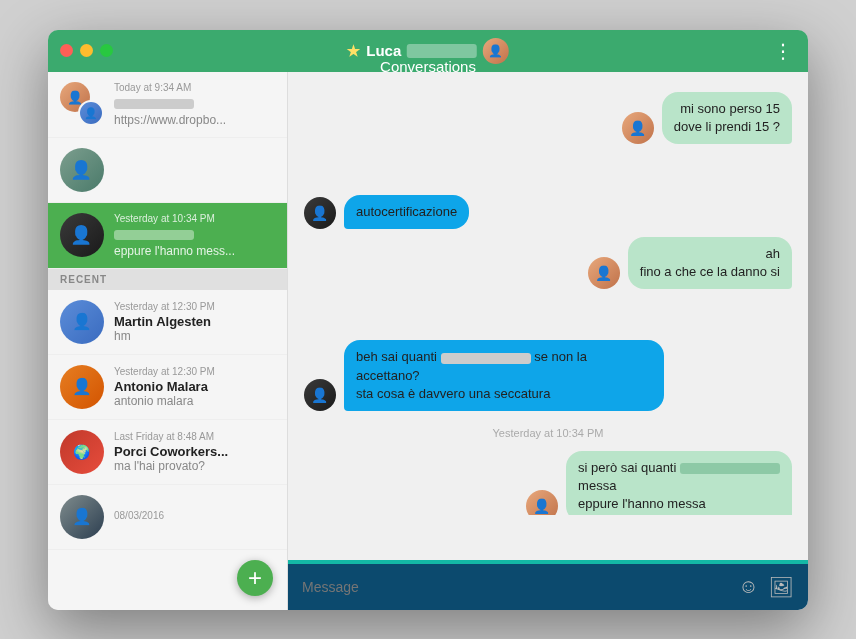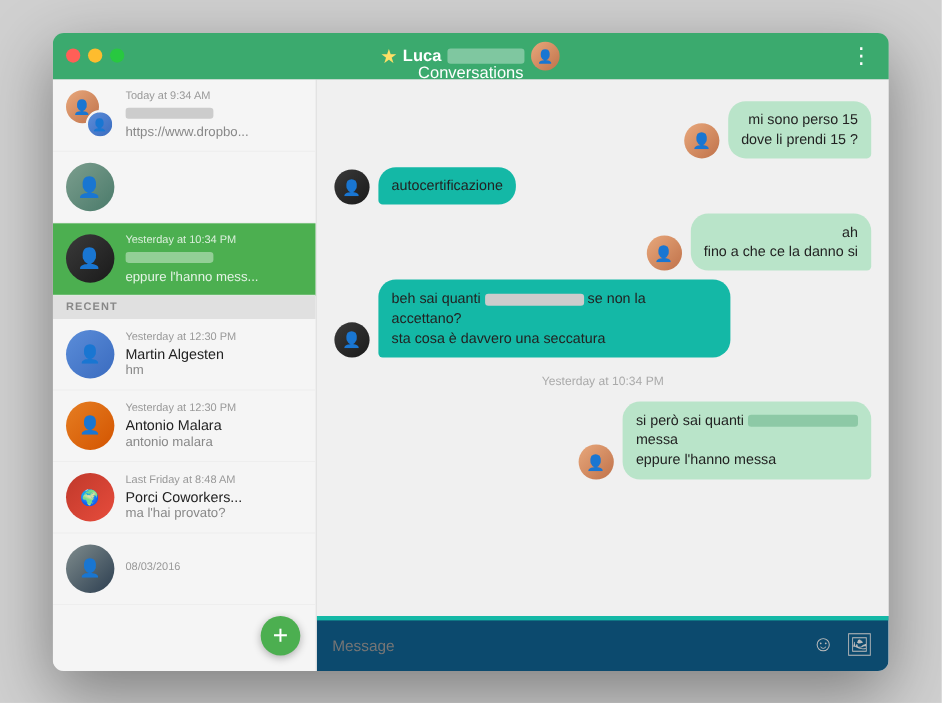--- a/index.html
+++ b/index.html
@@ -131,21 +131,21 @@
     .avatar-bg-4 { background: linear-gradient(135deg, #5b8dd9, #3a6bbf); }
     .conv-info { flex: 1; overflow: hidden; }
     .conv-time {
       font-size: 10px;
       color: #999;
       margin-bottom: 2px;
     }
     .conv-item.active .conv-time { color: rgba(255,255,255,0.8); }
     .conv-name {
       font-size: 13px;
-      font-weight: 400;
+      font-weight: 700;
       color: #222;
       white-space: nowrap;
       overflow: hidden;
       text-overflow: ellipsis;
     }
     .conv-preview {
       font-size: 12px;
       color: #888;
       white-space: nowrap;
       overflow: hidden;
@@ -229,22 +229,23 @@
     }
     .msg-bubble {
       max-width: 320px;
       padding: 8px 12px;
       border-radius: 16px;
       font-size: 13px;
       line-height: 1.4;
       color: #222;
     }
     .msg-bubble.incoming {
-      background: #14b8a6;
+      background: #0ea5e9;
       border-bottom-left-radius: 4px;
+      margin-top: 43px;
     }
     .msg-bubble.outgoing {
       background: #b9e4c9;
       border-bottom-right-radius: 4px;
       text-align: right;
     }
     .timestamp-center {
       text-align: center;
       color: #aaa;
       font-size: 11px;

